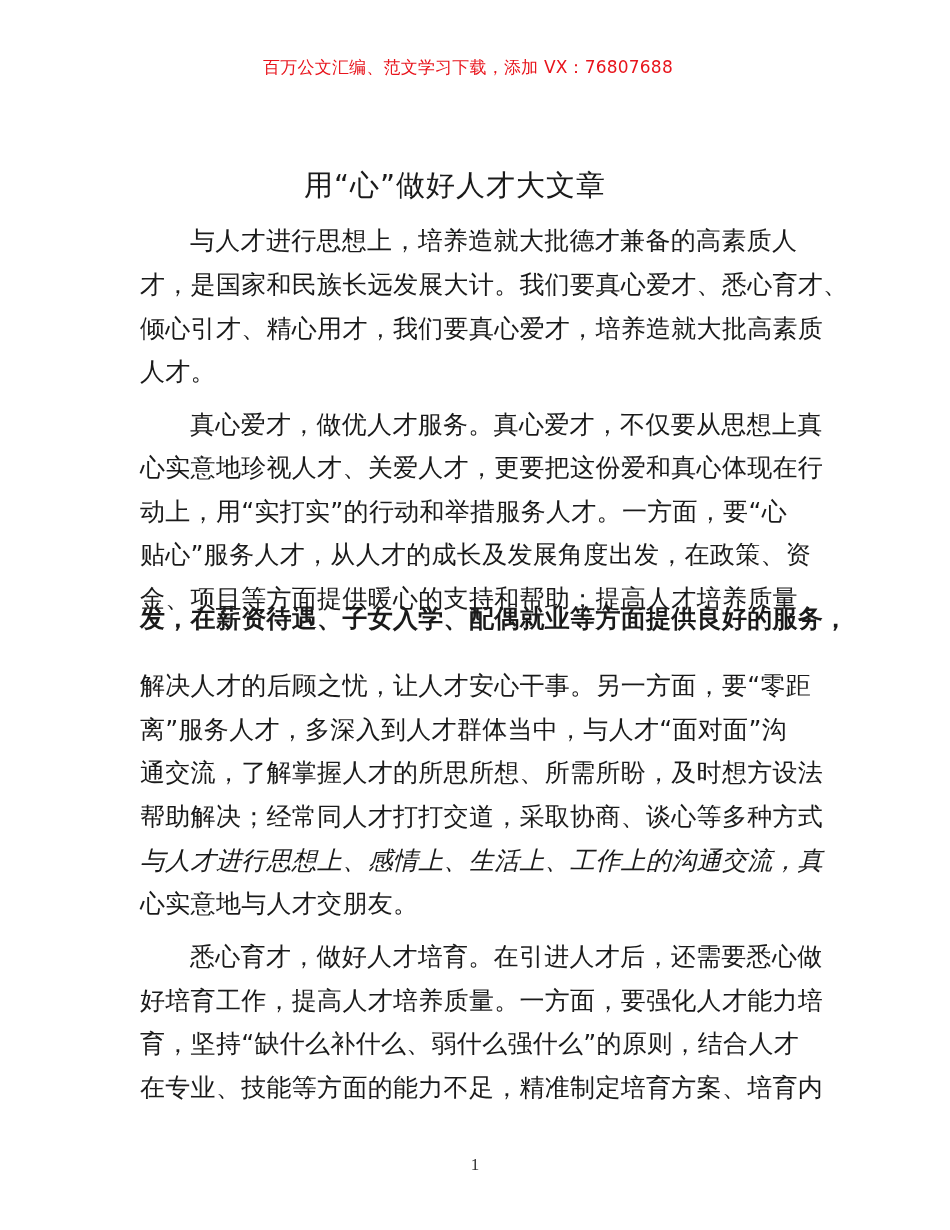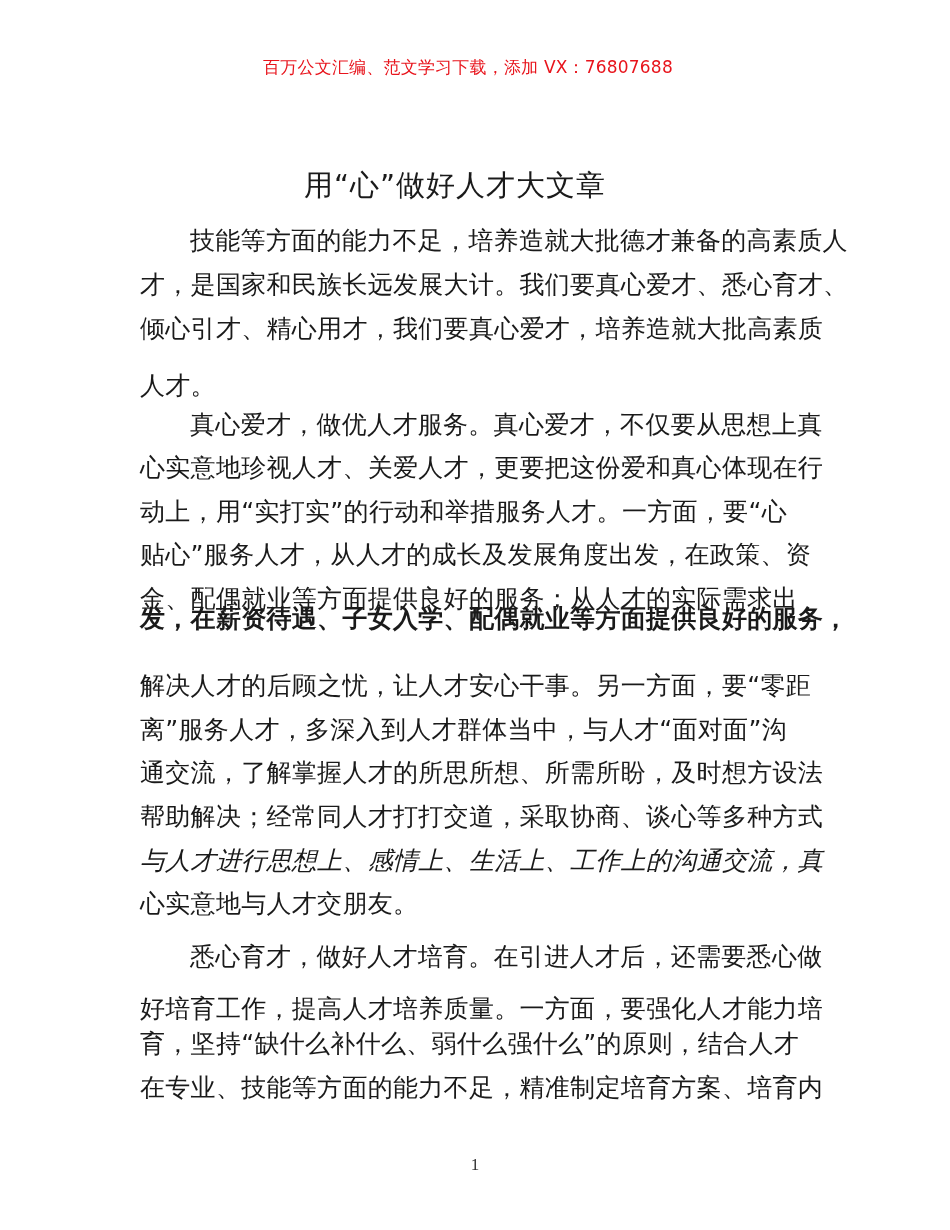--- a/index.html
+++ b/index.html
@@ -18,42 +18,42 @@
 </head>
 <body>
 
 <div class="header">百万公文汇编、范文学习下载，添加 VX：76807688</div>
 
 <div class="title">用“心”做好人才大文章</div>
 
 <div class="body" style="top:0;">
 
   <div>
-    <div class="line" style="top:226px;left:50px;">技能等方面的能力不足，培养造就大批德才兼备的高素质人</div>
+    <div class="line" style="top:226px;left:50px;">与人才进行思想上，培养造就大批德才兼备的高素质人</div>
     <div class="line" style="top:270px;">才，是国家和民族长远发展大计。我们要真心爱才、悉心育才、</div>
     <div class="line" style="top:314px;">倾心引才、精心用才，我们要真心爱才，培养造就大批高素质</div>
-    <div class="line" style="top:357px;margin-top:14px;">人才。</div>
+    <div class="line" style="top:357px;">人才。</div>
   </div>
 
   <div>
     <div class="line" style="top:410px;left:50px;">真心爱才，做优人才服务。真心爱才，不仅要从思想上真</div>
     <div class="line" style="top:453px;">心实意地珍视人才、关爱人才，更要把这份爱和真心体现在行</div>
     <div class="line" style="top:497px;">动上，用“实打实”的行动和举措服务人才。一方面，要“心</div>
     <div class="line" style="top:540px;">贴心”服务人才，从人才的成长及发展角度出发，在政策、资</div>
-    <div class="line" style="top:584px;">金、配偶就业等方面提供良好的服务；从人才的实际需求出</div>
+    <div class="line" style="top:584px;">金、项目等方面提供暖心的支持和帮助；提高人才培养质量</div>
     <div class="line" style="top:604px;font-weight:bold;">发，在薪资待遇、子女入学、配偶就业等方面提供良好的服务，</div>
     <div class="line" style="top:671px;">解决人才的后顾之忧，让人才安心干事。另一方面，要“零距</div>
     <div class="line" style="top:715px;">离”服务人才，多深入到人才群体当中，与人才“面对面”沟</div>
     <div class="line" style="top:758px;">通交流，了解掌握人才的所思所想、所需所盼，及时想方设法</div>
     <div class="line" style="top:802px;">帮助解决；经常同人才打打交道，采取协商、谈心等多种方式</div>
     <div class="line" style="top:846px;font-style:italic;">与人才进行思想上、感情上、生活上、工作上的沟通交流，真</div>
     <div class="line" style="top:889px;">心实意地与人才交朋友。</div>
   </div>
 
   <div>
     <div class="line" style="top:942px;left:50px;">悉心育才，做好人才培育。在引进人才后，还需要悉心做</div>
-    <div class="line" style="top:986px;margin-top:8px;">好培育工作，提高人才培养质量。一方面，要强化人才能力培</div>
+    <div class="line" style="top:986px;">好培育工作，提高人才培养质量。一方面，要强化人才能力培</div>
     <div class="line" style="top:1029px;">育，坚持“缺什么补什么、弱什么强什么”的原则，结合人才</div>
     <div class="line" style="top:1073px;">在专业、技能等方面的能力不足，精准制定培育方案、培育内</div>
   </div>
 </div>
 
 <div class="pagenum">1</div>
 
 </body></html>

